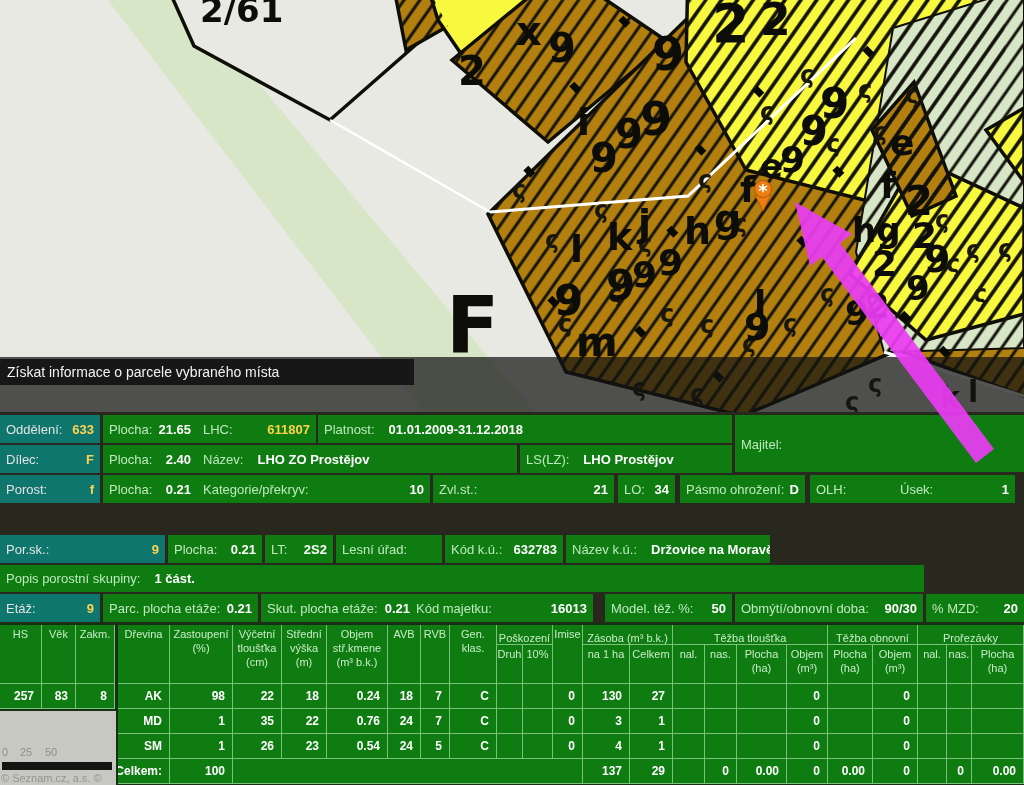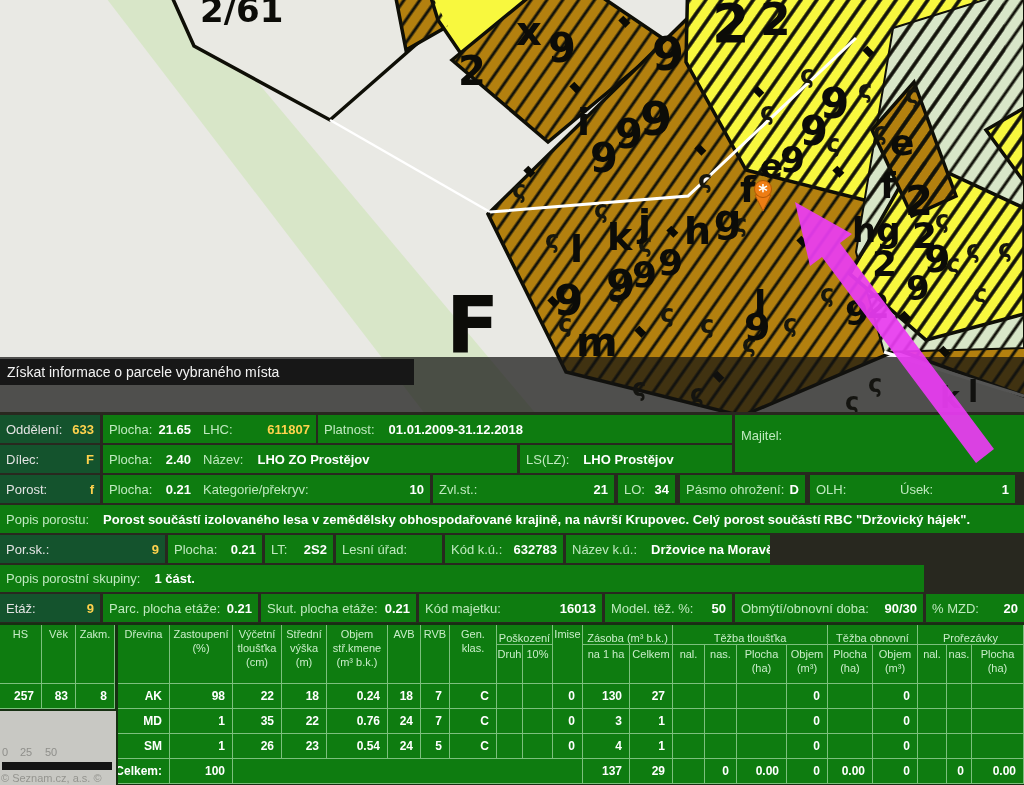--- a/index.html
+++ b/index.html
@@ -9,23 +9,23 @@
   .maplabel{font-family:"DejaVu Sans",sans-serif;font-weight:bold;fill:#0c0c08;}
   .mapsym{font-family:"DejaVu Sans",sans-serif;font-weight:bold;fill:#17170d;font-size:24px;}
   .band{position:absolute;left:0;top:357px;width:1024px;height:55px;
         background:rgba(20,20,18,.72);z-index:2;}
   .tooltip{position:absolute;left:0;top:359px;width:414px;height:26px;background:#171717;
            color:#f2f2f2;font-size:14px;line-height:26px;padding-left:7px;box-sizing:border-box;z-index:3;}
   .backdrop{position:absolute;left:0;top:412px;width:1024px;height:213px;background:#28281f;z-index:4;}
   .pbox{position:absolute;height:28px;background:#0e7c10;display:flex;align-items:center;
         justify-content:space-between;padding:0 6px;box-sizing:border-box;z-index:5;
         font-size:13px;white-space:nowrap;overflow:hidden;}
-  .pbox.key{background:#14532d;}
+  .pbox.key{background:#0f766e;}
   .pbox.lv{justify-content:flex-start;gap:14px;}
-  .pbox.tall{height:57px;align-items:flex-start;padding-top:13px;}
+  .pbox.tall{height:57px;align-items:flex-start;padding-top:22px;}
   .plabel{color:#bfe9bf;}
   .pbox.key .plabel{color:#e3e3e3;}
   .pval{color:#ffffff;font-weight:bold;}
   .pval.yellow{color:#ffd24d;}
   .tgrid{position:absolute;display:grid;background:#0e7c10;z-index:5;outline:2px solid #163012;}
   .tgrid .c{border-right:1px solid rgba(215,248,215,.55);border-bottom:1px solid rgba(215,248,215,.55);
             display:flex;align-items:center;justify-content:flex-end;padding:0 7px;color:#fff;
             font-weight:bold;font-size:12px;box-sizing:border-box;overflow:hidden;}
   .tgrid .h{justify-content:center;align-items:flex-start;padding:3px 2px 0 2px;color:#c9edc9;
             font-weight:normal;font-size:11px;text-align:center;white-space:pre-line;line-height:1.25;}
@@ -246,24 +246,20 @@
     </div>
   <div class="pbox lv" style="left:810px;top:475px;width:88px">
     <span class="plabel">OLH:</span>
     <span class="pval"></span>
     </div>
   <div class="pbox" style="left:894px;top:475px;width:121px">
     <span class="plabel">Úsek:</span>
     <span class="pval">1</span>
     </div>
 
-  <div class="pbox lv" style="left:0;top:505px;width:1024px">
-    <span class="plabel">Popis porostu:</span>
-    <span class="pval">Porost součástí izolovaného lesa v zemědělsky obhospodařované krajině, na návrší Krupovec. Celý porost součástí RBC "Držovický hájek".</span>
-    </div>
 
   <div class="pbox key" style="left:0;top:535px;width:165px">
     <span class="plabel">Por.sk.:</span>
     <span class="pval yellow">9</span>
     </div>
   <div class="pbox" style="left:168px;top:535px;width:94px">
     <span class="plabel">Plocha:</span>
     <span class="pval">0.21</span>
     </div>
   <div class="pbox" style="left:265px;top:535px;width:68px">
@@ -293,21 +289,21 @@
     <span class="pval yellow">9</span>
     </div>
   <div class="pbox" style="left:103px;top:594px;width:155px">
     <span class="plabel">Parc. plocha etáže:</span>
     <span class="pval">0.21</span>
     </div>
   <div class="pbox" style="left:261px;top:594px;width:155px">
     <span class="plabel">Skut. plocha etáže:</span>
     <span class="pval">0.21</span>
     </div>
-  <div class="pbox" style="left:419px;top:594px;width:183px">
+  <div class="pbox" style="left:410px;top:594px;width:183px">
     <span class="plabel">Kód majetku:</span>
     <span class="pval">16013</span>
     </div>
   <div class="pbox" style="left:605px;top:594px;width:127px">
     <span class="plabel">Model. těž. %:</span>
     <span class="pval">50</span>
     </div>
   <div class="pbox" style="left:735px;top:594px;width:188px">
     <span class="plabel">Obmýtí/obnovní doba:</span>
     <span class="pval">90/30</span>

